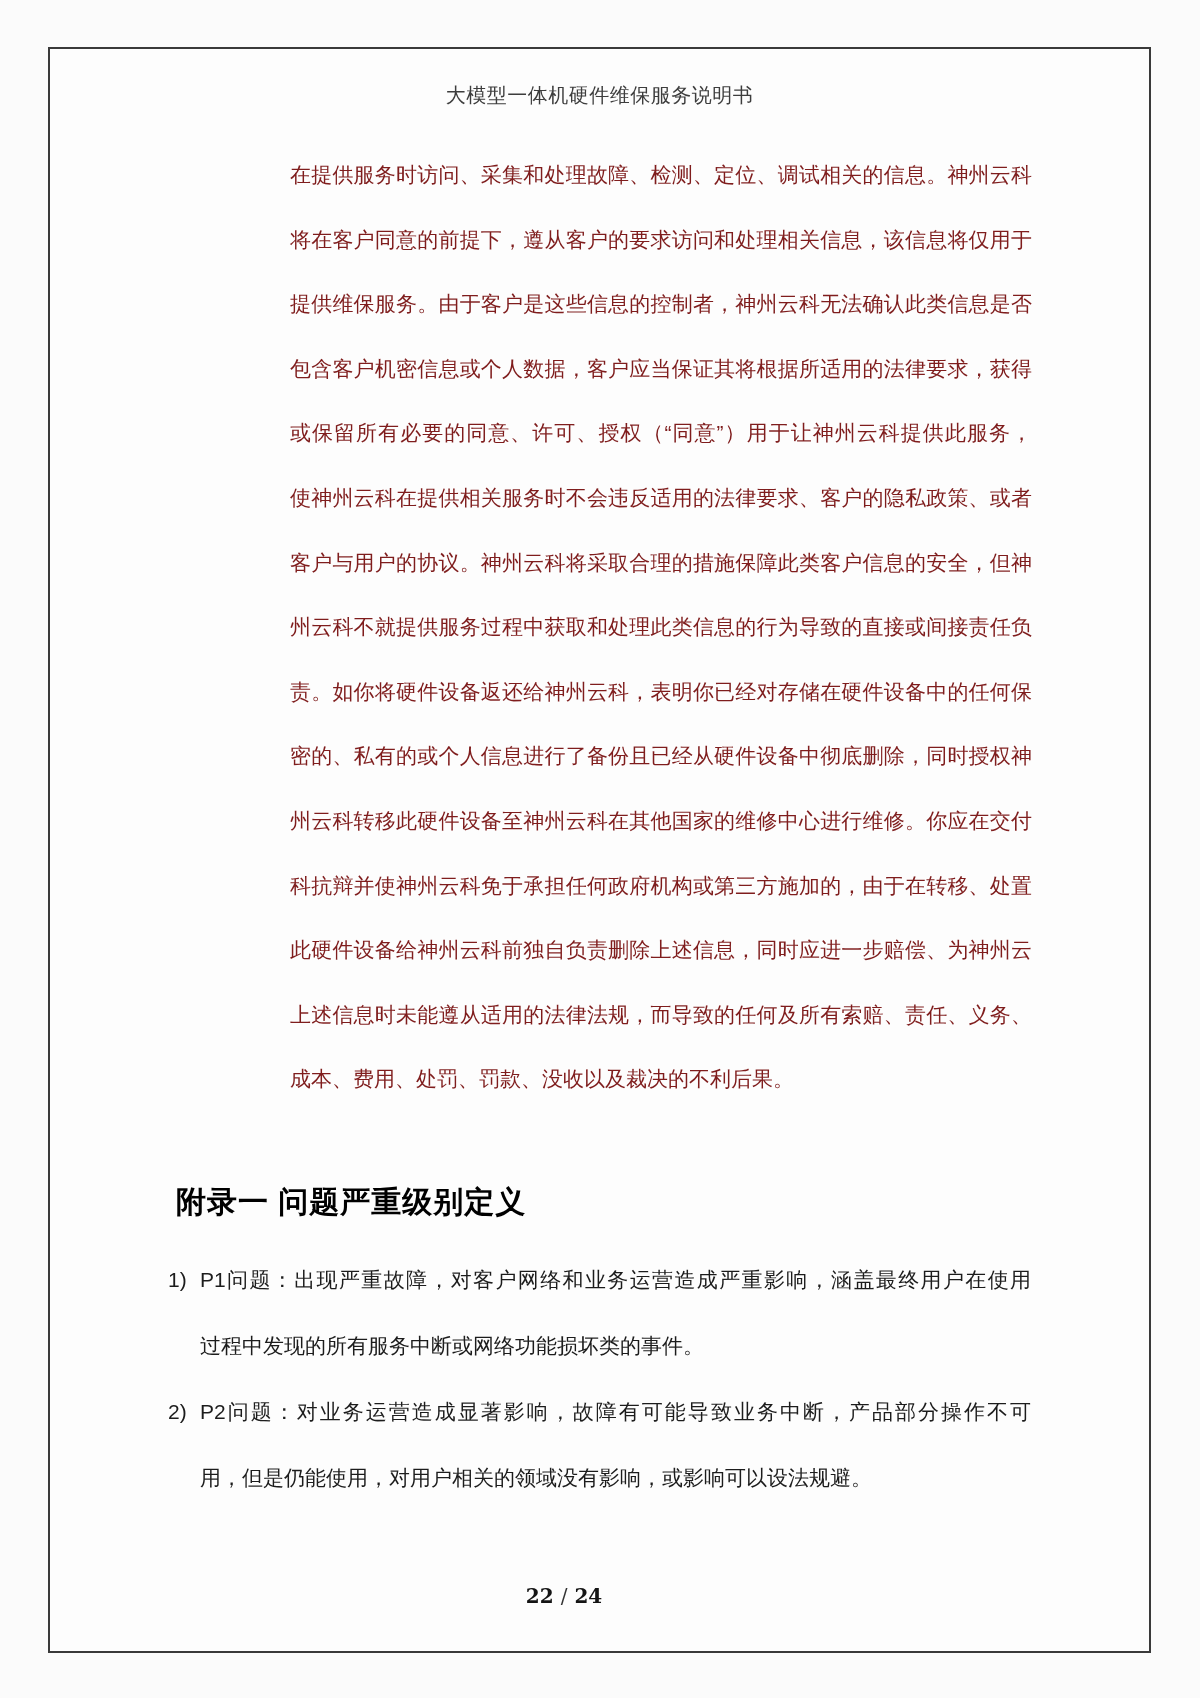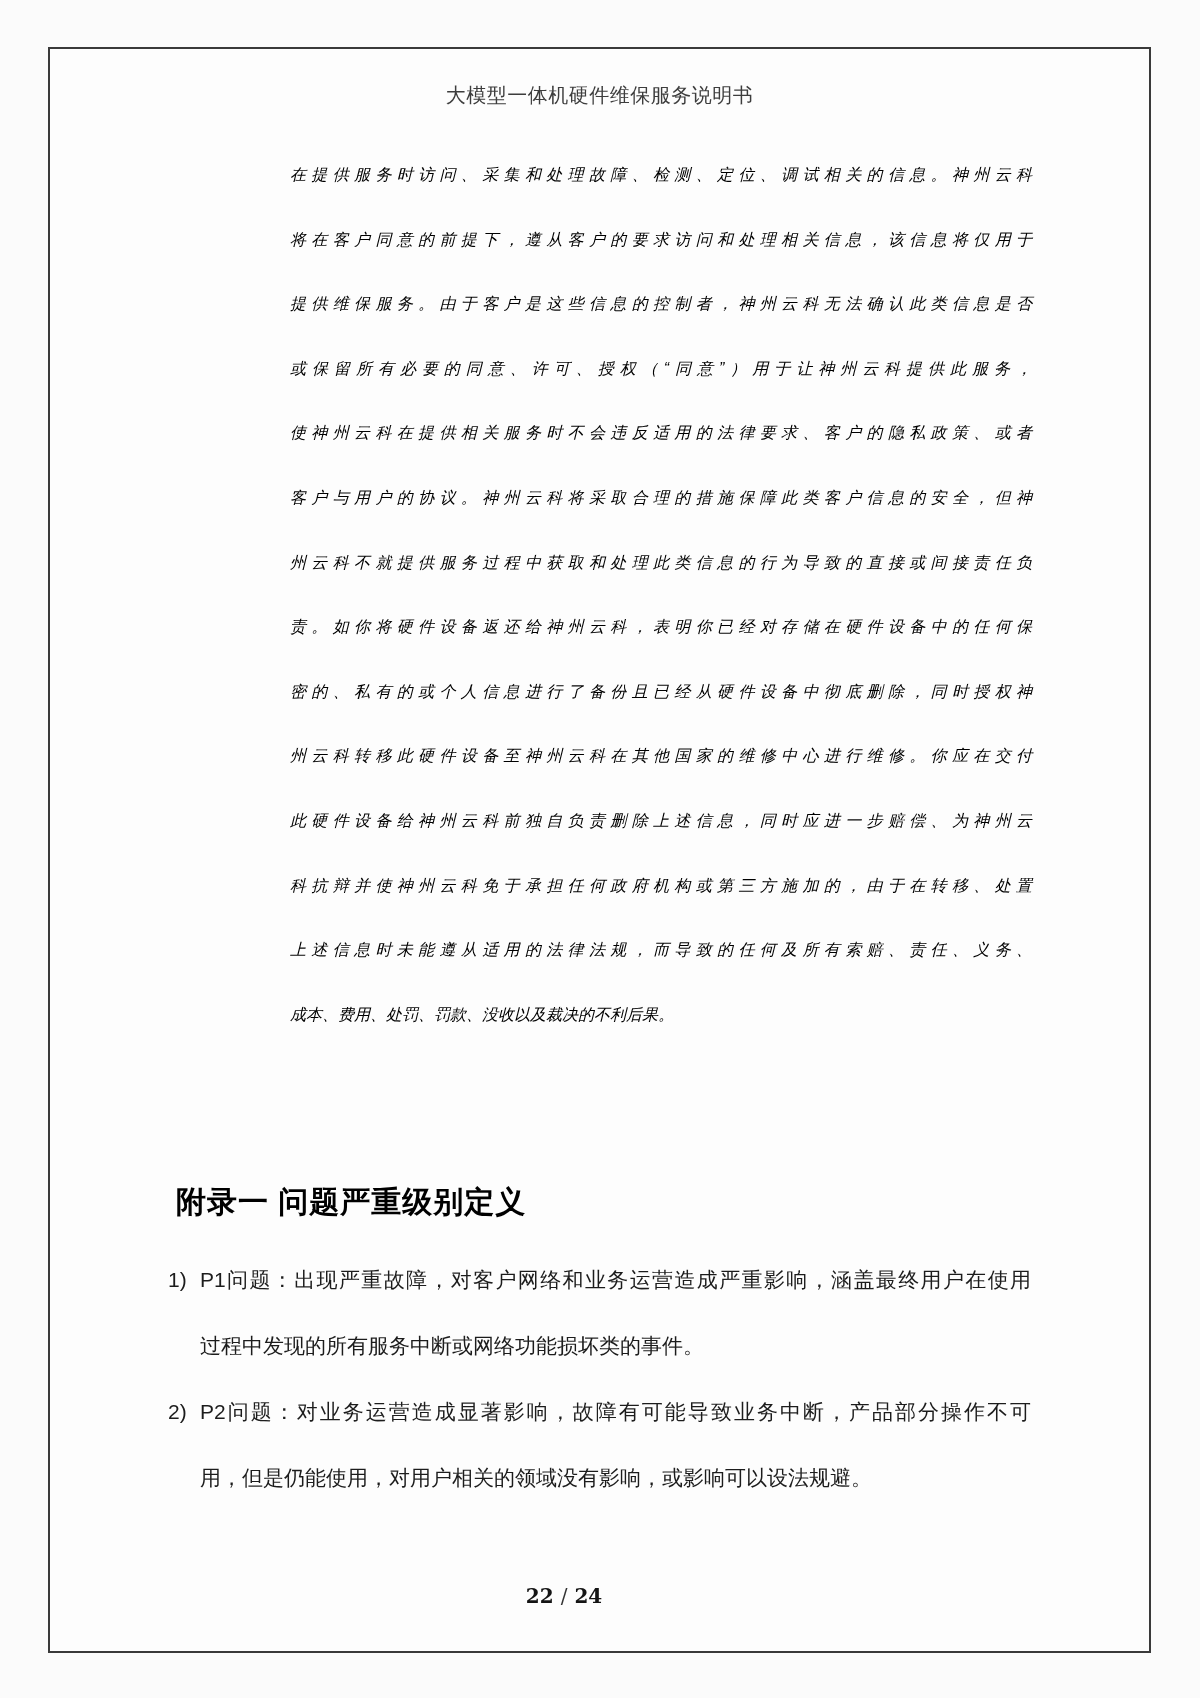--- a/index.html
+++ b/index.html
@@ -31,24 +31,23 @@
     font-family: "DejaVu Serif", "Liberation Serif", serif;
     font-size: 20px;
     color: #3d3d3d;
     letter-spacing: 0.5px;
   }
   .paragraph {
     position: absolute;
     left: 290px;
     top: 143px;
     width: 742px;
-    font-size: 16px;
+    font-size: 21px;
     line-height: 64.6px;
-    color: #000000;
-    font-style: italic;
+    color: #7f1d1d;
   }
   .paragraph .line {
     text-align: justify;
     text-align-last: justify;
     text-justify: inter-character;
     white-space: nowrap;
   }
   .paragraph .line:last-child {
     text-align-last: left;
   }
@@ -106,29 +105,30 @@
 <div class="page-border"></div>
 
 <div class="header">
   <span>大模型一体机硬件维保服务说明书</span>
 </div>
 
 <div class="paragraph">
     <div class="line">在提供服务时访问、采集和处理故障、检测、定位、调试相关的信息。神州云科</div>
     <div class="line">将在客户同意的前提下，遵从客户的要求访问和处理相关信息，该信息将仅用于</div>
     <div class="line">提供维保服务。由于客户是这些信息的控制者，神州云科无法确认此类信息是否</div>
+    <div class="line">包含客户机密信息或个人数据，客户应当保证其将根据所适用的法律要求，获得</div>
     <div class="line">或保留所有必要的同意、许可、授权（“同意”）用于让神州云科提供此服务，</div>
     <div class="line">使神州云科在提供相关服务时不会违反适用的法律要求、客户的隐私政策、或者</div>
     <div class="line">客户与用户的协议。神州云科将采取合理的措施保障此类客户信息的安全，但神</div>
     <div class="line">州云科不就提供服务过程中获取和处理此类信息的行为导致的直接或间接责任负</div>
     <div class="line">责。如你将硬件设备返还给神州云科，表明你已经对存储在硬件设备中的任何保</div>
     <div class="line">密的、私有的或个人信息进行了备份且已经从硬件设备中彻底删除，同时授权神</div>
     <div class="line">州云科转移此硬件设备至神州云科在其他国家的维修中心进行维修。你应在交付</div>
+    <div class="line">科抗辩并使神州云科免于承担任何政府机构或第三方施加的，由于在转移、处置</div>
     <div class="line">此硬件设备给神州云科前独自负责删除上述信息，同时应进一步赔偿、为神州云</div>
-    <div class="line">科抗辩并使神州云科免于承担任何政府机构或第三方施加的，由于在转移、处置</div>
     <div class="line">上述信息时未能遵从适用的法律法规，而导致的任何及所有索赔、责任、义务、</div>
     <div class="line">成本、费用、处罚、罚款、没收以及裁决的不利后果。</div>
   </div>
 
 <h1 class="appendix-heading">附录一 问题严重级别定义</h1>
 
 <div class="severity-list">
     <div class="list-item">
       <span class="marker">1)</span>
       <div class="item-lines">

